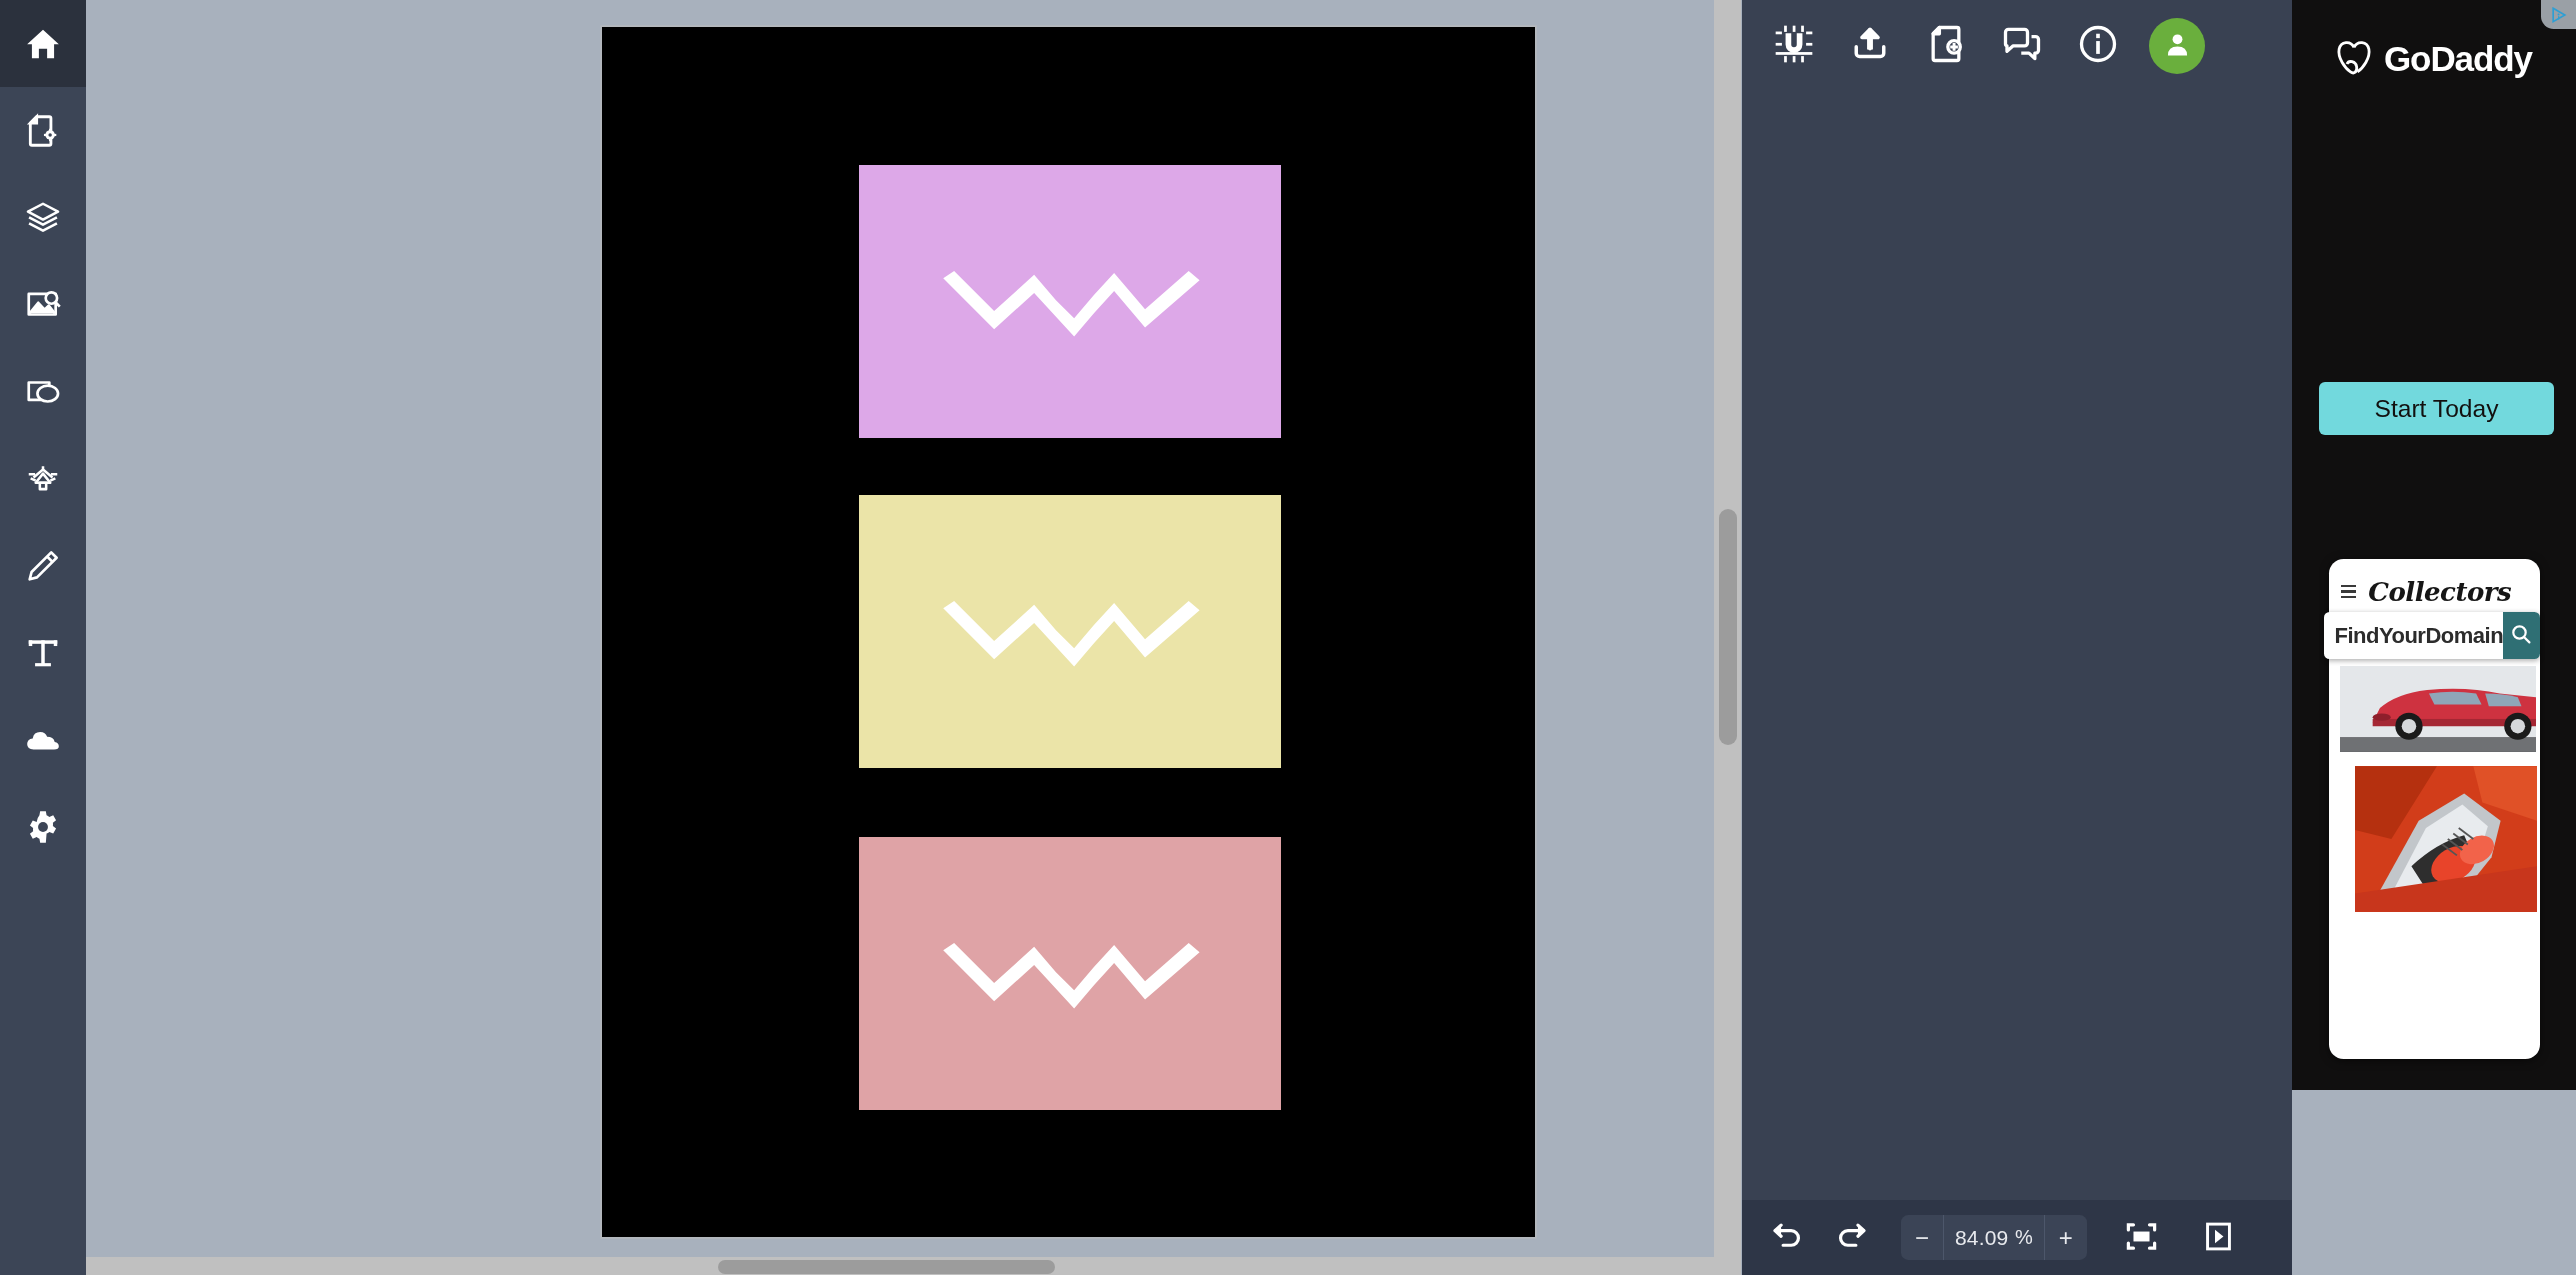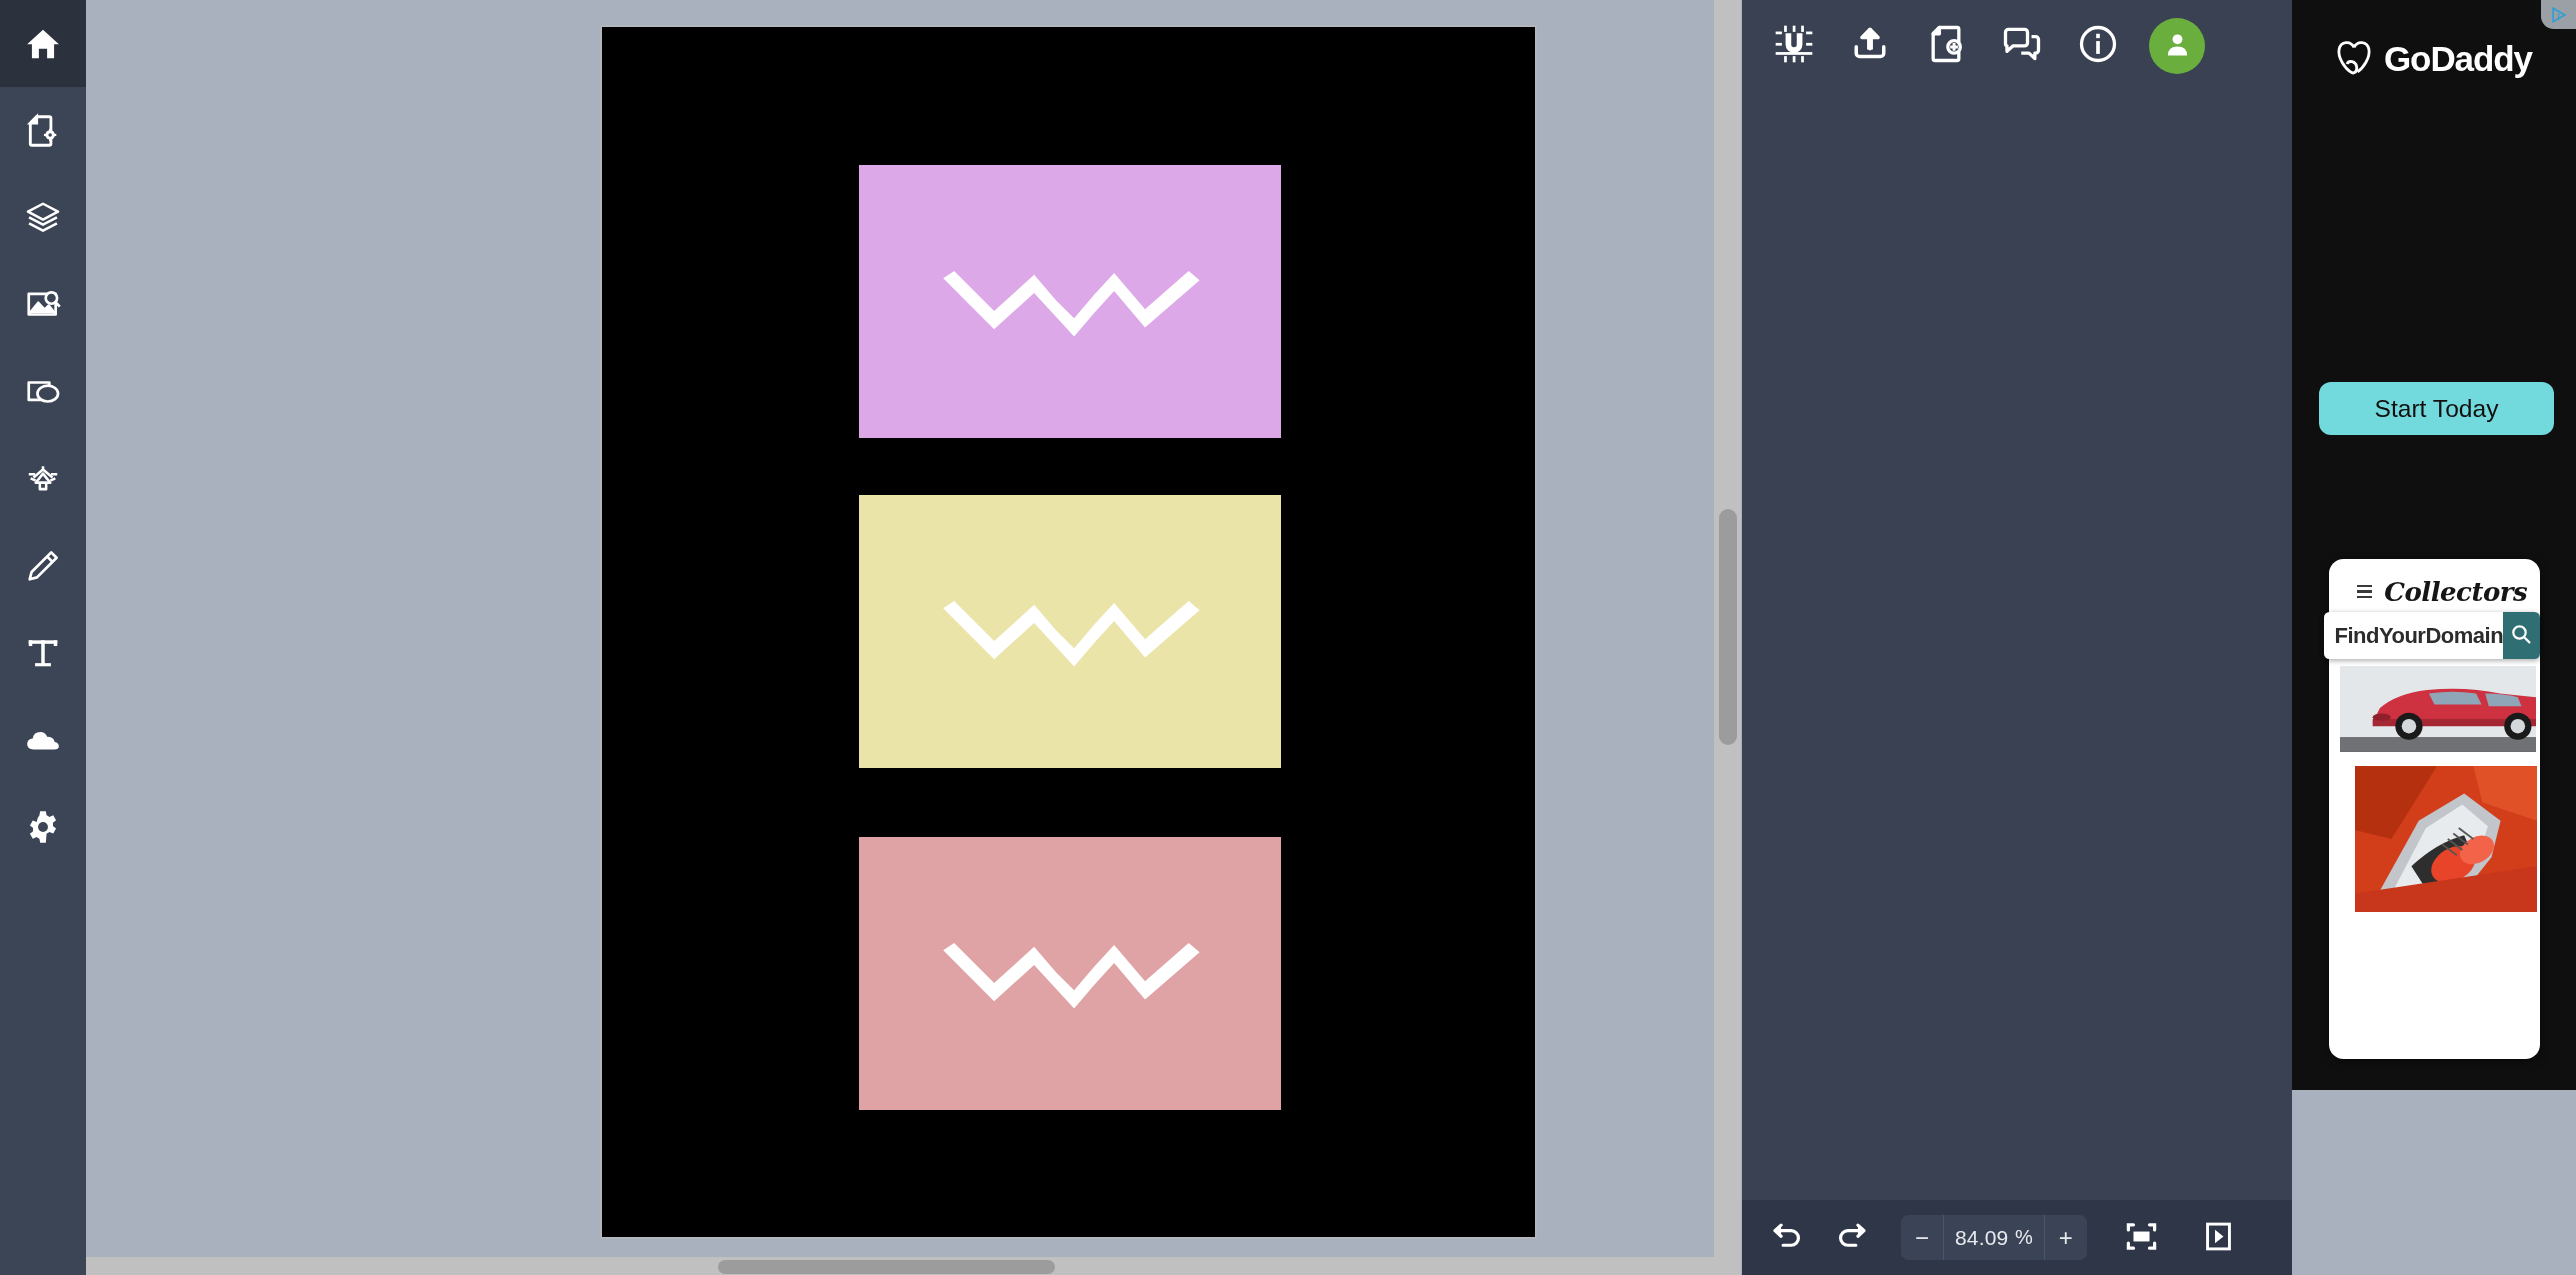--- a/index.html
+++ b/index.html
@@ -164,40 +164,40 @@
     width: 238px;
     color: #ffffff;
     font-size: 35px;
     line-height: 1.16;
     letter-spacing: -0.3px;
   }
   #startbtn {
     position: absolute; left: 27px; top: 382px;
     width: 235px; height: 53px;
     background: #72D9DD;
-    border-radius: 12px;
+    border-radius: 6px;
     border: none;
     color: #12100F;
     font-size: 24.6px;
     font-family: "Liberation Sans", sans-serif;
     cursor: pointer;
   }
   #phone {
     position: absolute; left: 2329px; top: 559px;
     width: 211px; height: 500px;
     background: #ffffff;
     border-radius: 14.6px;
     overflow: visible;
     box-shadow: 0 1.8px 9px rgba(0,0,0,0.5);
   }
   #phoneheader {
     position: absolute; left: 0; top: 0;
     width: 211px; height: 65px;
     display: flex; align-items: center;
-    padding-left: 28px; gap: 12.7px;
+    padding-left: 12px; gap: 12.7px;
   }
   #hamburger { display: flex; flex-direction: column; gap: 2.7px; }
   #hamburger i { display: block; width: 14.6px; height: 2.7px; background: #3A3A3A; }
   #collectors {
     font-family: "DejaVu Serif", serif;
     font-style: italic;
     font-weight: bold;
     font-size: 26px;
     color: #161616;
     letter-spacing: -0.5px;

